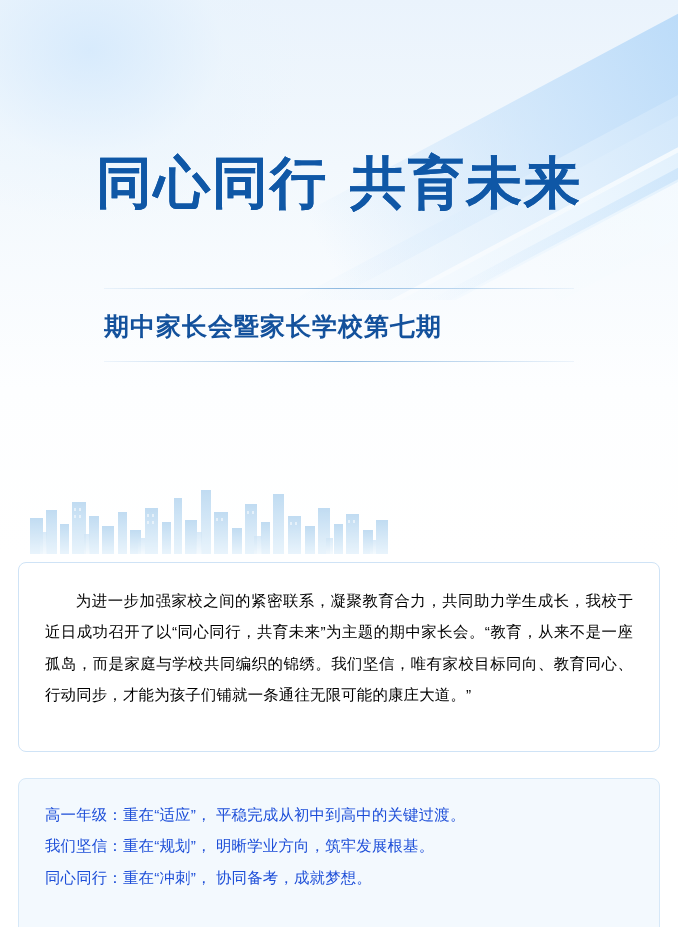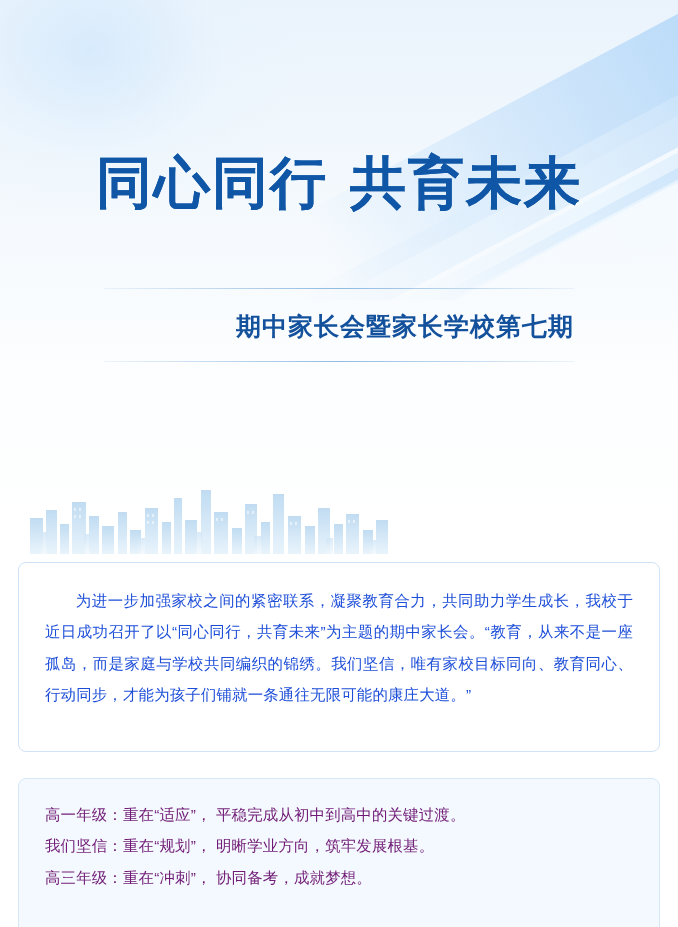--- a/index.html
+++ b/index.html
@@ -96,21 +96,21 @@
   .headline .gap {
     display: inline-block;
     width: 22px;
   }
   
   .subtitle-block {
     position: absolute;
     top: 288px;
     left: 104px;
     width: 470px;
-    text-align: right;
+    text-align: left;
   }
   .rule {
     height: 1px;
     background: linear-gradient(90deg, rgba(150,190,230,0.15) 0%, rgba(110,165,215,0.75) 50%, rgba(150,190,230,0.15) 100%);
   }
   .subtitle {
     font-size: 25px;
     font-weight: 700;
     color: #13519c;
     letter-spacing: 1px;
@@ -144,32 +144,32 @@
   .card.two {
     top: 778px;
     height: 160px;
     background: #f3f9fe;
     border-color: #d6e8f8;
     padding: 20px 26px 20px 26px;
   }
   .para {
     font-size: 15.4px;
     line-height: 2.03;
-    color: #1d4ed8;
+    color: #000000;
     text-align: justify;
     margin: 0;
     letter-spacing: 0.2px;
   }
   .para.indent {
     text-indent: 2em;
   }
   .list-line {
     font-size: 15.4px;
     line-height: 2.03;
-    color: #701a75;
+    color: #1d4ed8;
     margin: 0;
     letter-spacing: 0.2px;
     white-space: nowrap;
   }
 </style>
 </head>
 <body>
 
 <div class="page">
 
@@ -260,16 +260,16 @@
     </g>
   </svg>
 
   <div class="card one">
     <p class="para indent">为进一步加强家校之间的紧密联系，凝聚教育合力，共同助力学生成长，我校于近日成功召开了以“同心同行，共育未来”为主题的期中家长会。“教育，从来不是一座孤岛，而是家庭与学校共同编织的锦绣。我们坚信，唯有家校目标同向、教育同心、行动同步，才能为孩子们铺就一条通往无限可能的康庄大道。”</p>
   </div>
 
   <div class="card two">
     <p class="list-line">高一年级：重在“适应”， 平稳完成从初中到高中的关键过渡。</p>
     <p class="list-line">我们坚信：重在“规划”， 明晰学业方向，筑牢发展根基。</p>
-    <p class="list-line">高三年级：重在“冲刺”， 协同备考，成就梦想。</p>
+    <p class="list-line">同心同行：重在“冲刺”， 协同备考，成就梦想。</p>
   </div>
 
 </div>
 
 </body></html>

